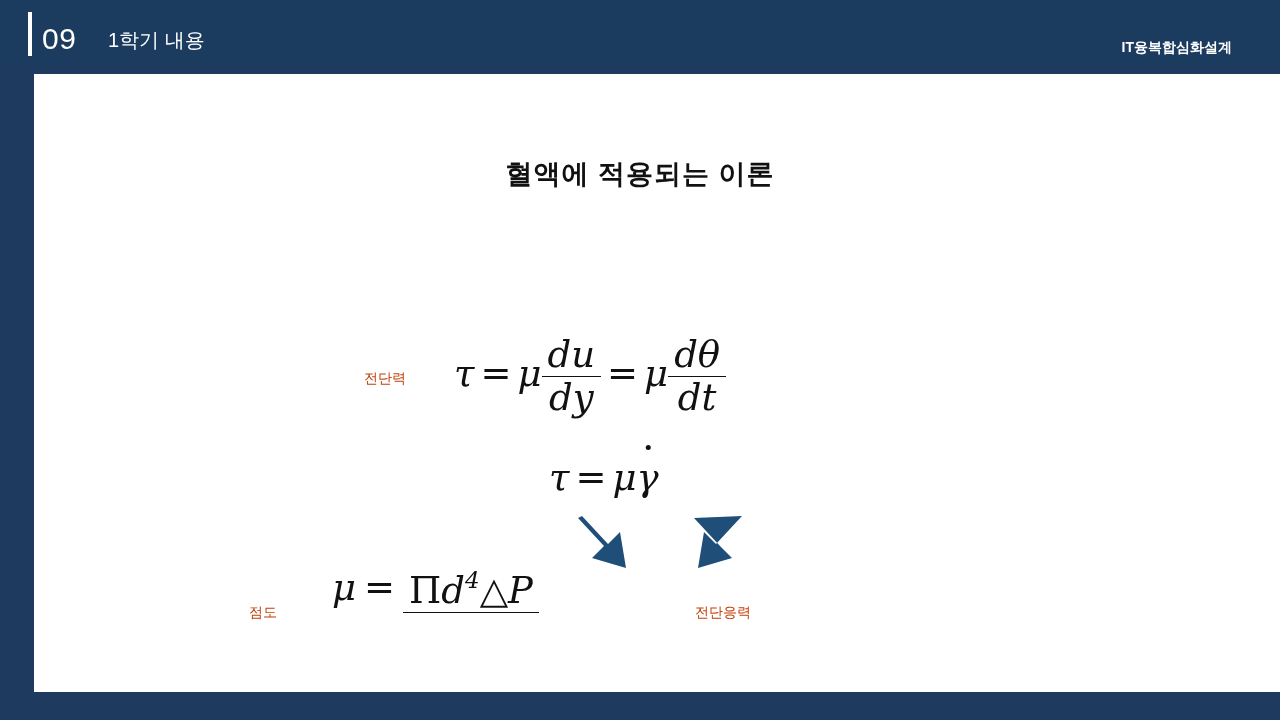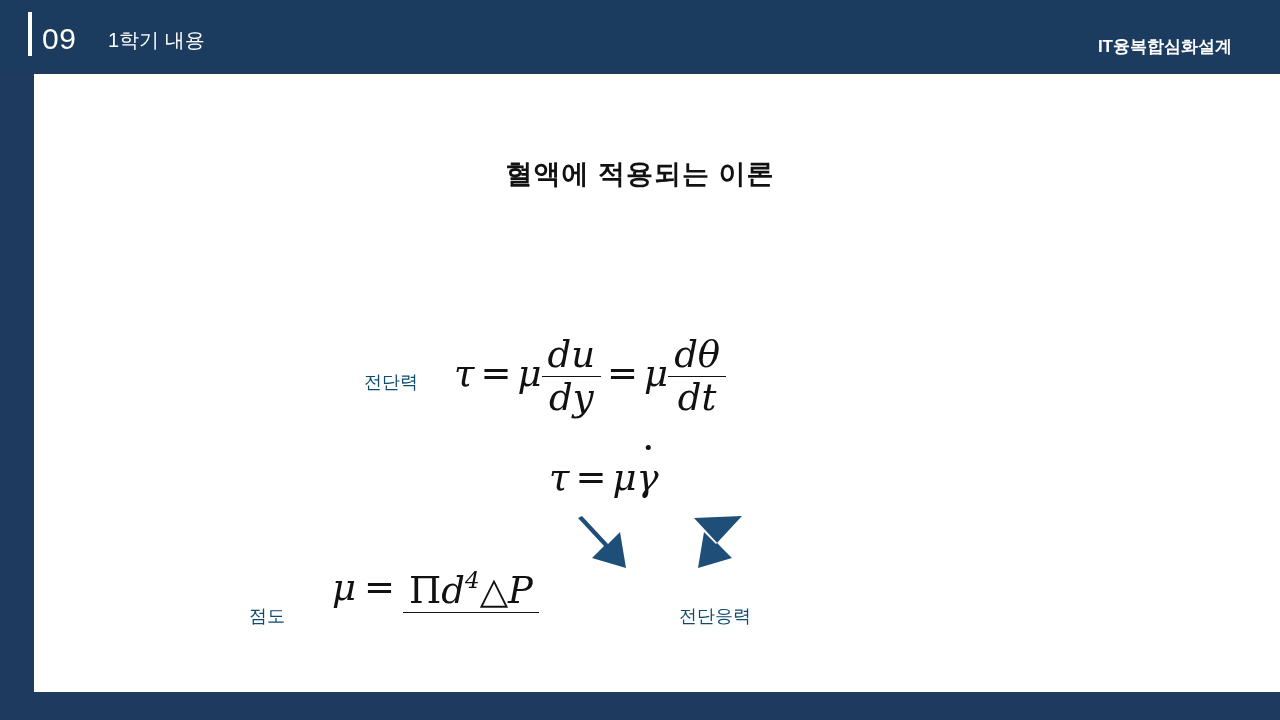--- a/index.html
+++ b/index.html
@@ -53,21 +53,21 @@
     top: 25px;
     font-size: 20px;
     font-weight: 400;
     color: #ffffff;
     line-height: 30px;
   }
   .header-right {
     position: absolute;
     right: 48px;
     top: 38px;
-    font-size: 17px;
+    font-size: 14px;
     font-weight: bold;
     color: #ffffff;
     line-height: 18px;
   }
   
   .card {
     position: absolute;
     left: 34px;
     top: 74px;
     width: 1212px;
@@ -82,22 +82,22 @@
     width: 1212px;
     text-align: center;
     font-size: 27px;
     font-weight: bold;
     color: #111111;
     letter-spacing: 1px;
   }
   
   .label {
     position: absolute;
-    font-size: 18px;
-    color: #0c4a6e;
+    font-size: 14px;
+    color: #c2410c;
     font-family: "Liberation Sans", sans-serif;
   }
   .math {
     position: absolute;
     font-family: "DejaVu Serif", "Liberation Serif", serif;
     color: #111111;
     font-style: italic;
   }
   .frac {
     display: inline-block;
@@ -145,21 +145,21 @@
   
   #eq-tau-gamma { left: 515px; top: 382px; font-size: 37px; }
   
   .arrow {
     position: absolute;
   }
   
   #eq-visc-label { left: 215px; top: 530px; }
   #eq-visc { left: 298px; top: 492px; font-size: 37px; }
   
-  #eq-rate-label { left: 645px; top: 530px; }
+  #eq-rate-label { left: 661px; top: 530px; }
   #eq-rate { left: 770px; top: 492px; font-size: 37px; }
 </style>
 </head>
 <body>
 
 <div class="slide">
 
   <div class="header">
     <div class="header-accent"></div>
     <div class="header-num">09</div>

